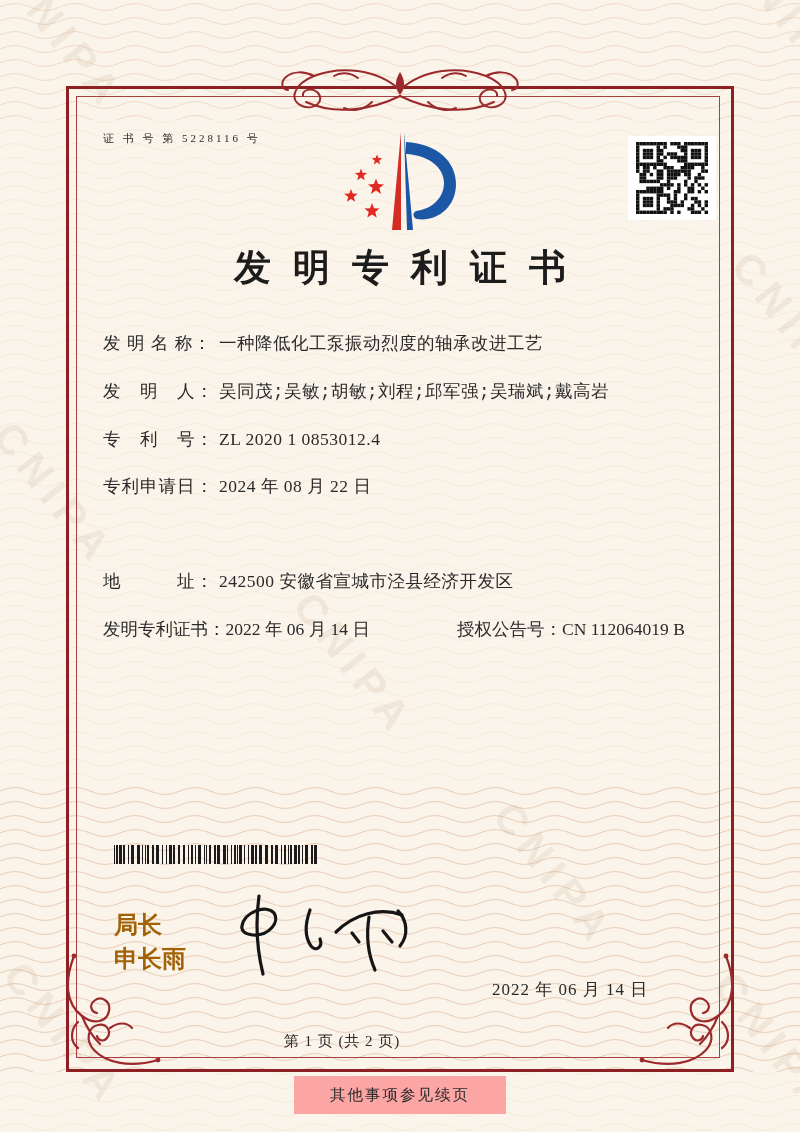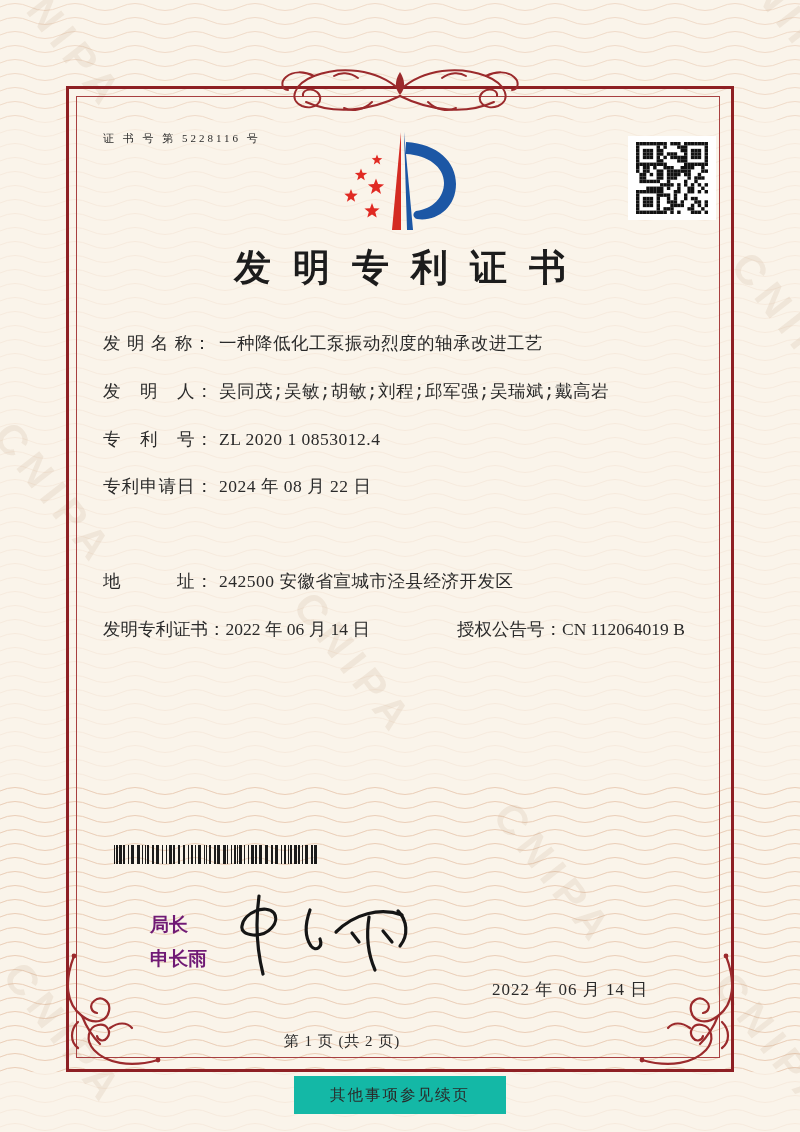--- a/index.html
+++ b/index.html
@@ -32,30 +32,30 @@
   .field-label{display:inline-block; min-width:116px; letter-spacing:1px;}
   .field-value{letter-spacing:0.5px;}
   .grant-right{position:absolute; left:354px; top:0;}
   .paras{
     position:absolute; left:89px; top:656px; width:624px;
     font-size:16.5px; line-height:25.5px; text-align:justify; color:#222;
   }
   .paras p{margin:0; text-indent:2em;}
   .barcode{position:absolute; left:114px; top:845px;}
   .signer{
-    position:absolute; left:114px; top:908px; font-size:19px; font-weight:bold;
-    font-family:"Liberation Sans","DejaVu Sans",sans-serif; line-height:34px; color:#701a75;margin-left:36px;
+    position:absolute; left:114px; top:908px; font-size:24px; font-weight:bold;
+    font-family:"Liberation Sans","DejaVu Sans",sans-serif; line-height:34px; color:#a16207;
   }
   .signature{position:absolute; left:228px; top:886px;}
   .issue-date{position:absolute; left:440px; top:978px; width:260px; text-align:center;
     font-size:17px; letter-spacing:1px;}
   .page-indicator{position:absolute; left:0; top:1032px; width:684px; text-align:center;
     font-size:15px; letter-spacing:1px;}
   .note-band{position:absolute; left:294px; top:1076px; width:212px; height:38px;
-    background:#14b8a6; text-align:center; line-height:38px; font-size:15.5px; letter-spacing:2px;}
+    background:#fca5a5; text-align:center; line-height:38px; font-size:15.5px; letter-spacing:2px;}
 </style>
 </head>
 <body>
 
 <div class="page">
 
   <svg class="waves">
     <defs>
       <pattern id="wavep" width="120" height="14" patternUnits="userSpaceOnUse">
         <path d="M0 7 Q 15 0 30 7 T 60 7 T 90 7 T 120 7" fill="none" stroke="#e7c6ad" stroke-width="1"></path>

